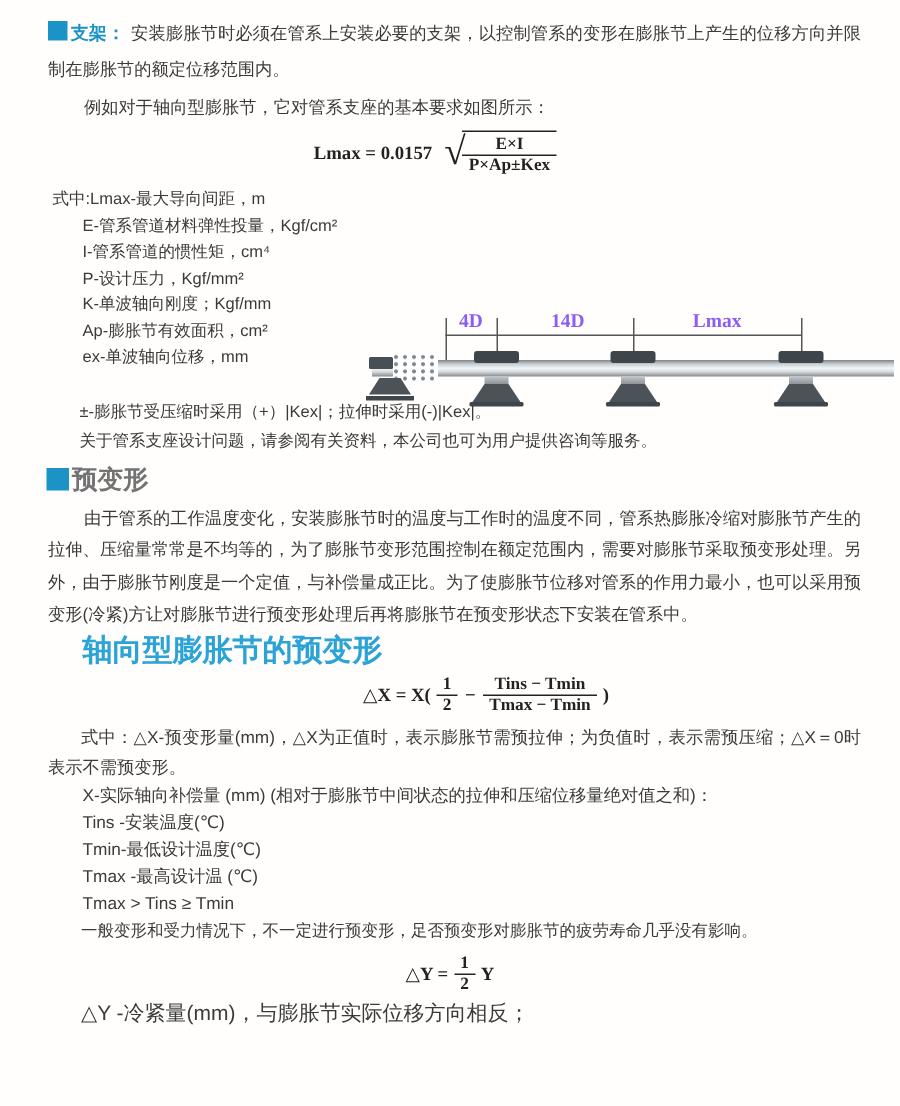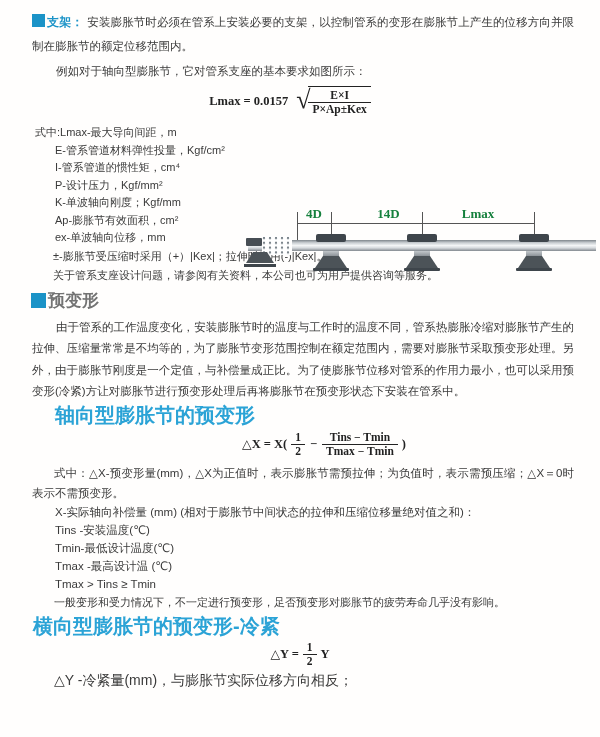--- a/index.html
+++ b/index.html
@@ -30,26 +30,26 @@
   .formula-2{margin-top:6px;height:30px;padding-left:48px;}
   .formula-3{margin-top:5px;height:26px;}
   .fx{display:inline-flex;align-items:center;gap:4px;}
   .op{padding:0 1px;}
 
   
   .defs{margin:6px 0 0 35px;font-size:11px;color:#3a3a3a;}
   .def-line{line-height:17.5px;}
   .def-line.cont{padding-left:20px;}
   .def-note{line-height:19px;padding-left:18px;font-size:11px;}
-  .def-note.first{margin-top:0;}
+  .def-note.first{margin-top:18px;}
 
   
   .diagram{position:absolute;left:246px;top:196px;width:352px;height:96px;}
   .dim-label{position:absolute;top:0;font-family:"Liberation Serif","DejaVu Serif",serif;
-             font-weight:bold;font-size:13px;color:#15803d;text-align:center;}
+             font-weight:bold;font-size:13px;color:#8b5cf6;text-align:center;}
   .dim-line{position:absolute;top:17px;left:51px;width:237px;height:0;border-top:1px solid #555;}
   .tick{position:absolute;top:6px;width:1px;height:30px;background:#555;}
   .pipe{position:absolute;top:34px;left:2px;width:348px;height:11px;
         background:linear-gradient(#7e858b 0%,#c9ced2 25%,#f3f5f6 50%,#d6dade 72%,#82888e 100%);}
   .bellows{position:absolute;top:30px;left:16px;width:30px;height:19px;background:#fff;
            background-image:radial-gradient(circle at 2px 2px,#7d868d 1px,rgba(0,0,0,0) 1.6px);
            background-size:6px 4.8px;}
   .anchor-clamp{position:absolute;top:32px;left:0;width:16px;height:8px;background:#474e54;border-radius:1px;}
   .anchor-ped{position:absolute;top:46px;left:0;width:14px;height:0;
               border-bottom:11px solid #4c5358;border-left:7px solid transparent;border-right:7px solid transparent;}
@@ -105,21 +105,21 @@
     <div class="def-line cont">P-设计压力，Kgf/mm²</div>
     <div class="def-line cont">K-单波轴向刚度；Kgf/mm</div>
     <div class="def-line cont">Ap-膨胀节有效面积，cm²</div>
     <div class="def-line cont">ex-单波轴向位移，mm</div>
     <div class="def-note first">±-膨胀节受压缩时采用（+）|Kex|；拉伸时采用(-)|Kex|。</div>
     <div class="def-note">关于管系支座设计问题，请参阅有关资料，本公司也可为用户提供咨询等服务。</div>
   </div>
 
   <div class="diagram">
     <span class="dim-label" style="left:51px;width:34px;">4D</span>
-    <span class="dim-label" style="left:97px;width:91px;">14D</span>
+    <span class="dim-label" style="left:87px;width:91px;">14D</span>
     <span class="dim-label" style="left:176px;width:112px;">Lmax</span>
     <div class="dim-line"></div>
     <div class="tick" style="left:51px;"></div>
     <div class="tick" style="left:85px;"></div>
     <div class="tick" style="left:176px;"></div>
     <div class="tick" style="left:288px;"></div>
     <div class="pipe"></div>
     <div class="bellows"></div>
     <div class="anchor-clamp"></div>
     <div class="anchor-ped"></div>
@@ -171,21 +171,20 @@
   <div class="items">
     <div class="item">X-实际轴向补偿量 (mm) (相对于膨胀节中间状态的拉伸和压缩位移量绝对值之和)：</div>
     <div class="item">Tins -安装温度(℃)</div>
     <div class="item">Tmin-最低设计温度(℃)</div>
     <div class="item">Tmax -最高设计温 (℃)</div>
     <div class="item">Tmax &gt; Tins ≥ Tmin</div>
   </div>
 
   <p class="p-note">一般变形和受力情况下，不一定进行预变形，足否预变形对膨胀节的疲劳寿命几乎没有影响。</p>
 
-  <div class="sub-head l2">横向型膨胀节的预变形-冷紧</div>
 
   <div class="formula formula-3">
     <span class="fx">
       <span>△Y =</span>
       <span class="frac">
         <span class="fn">1</span>
         <span class="fd">2</span>
       </span>
       <span>Y</span>
     </span>

